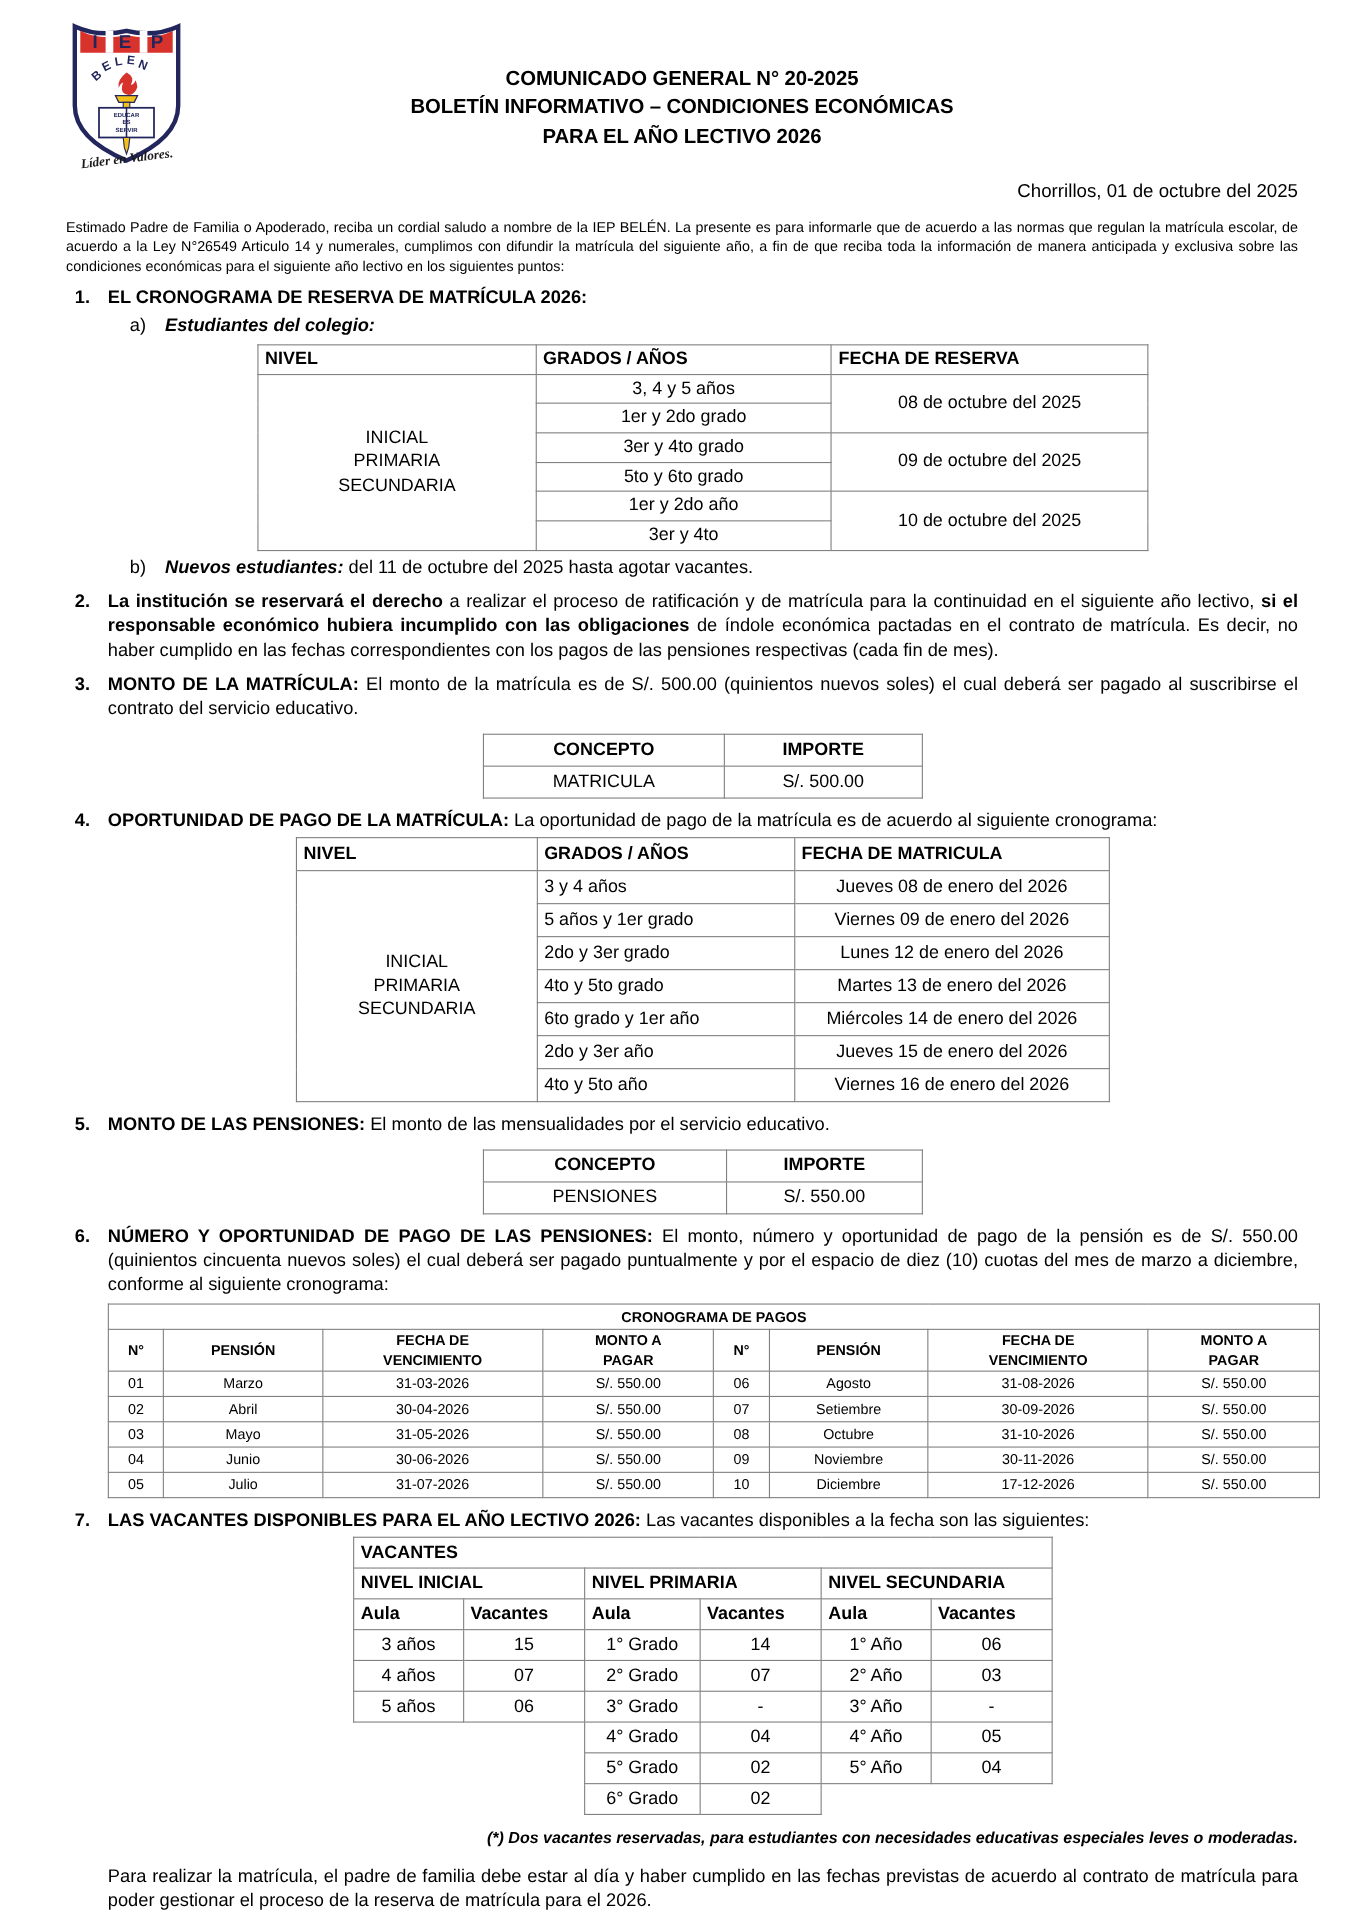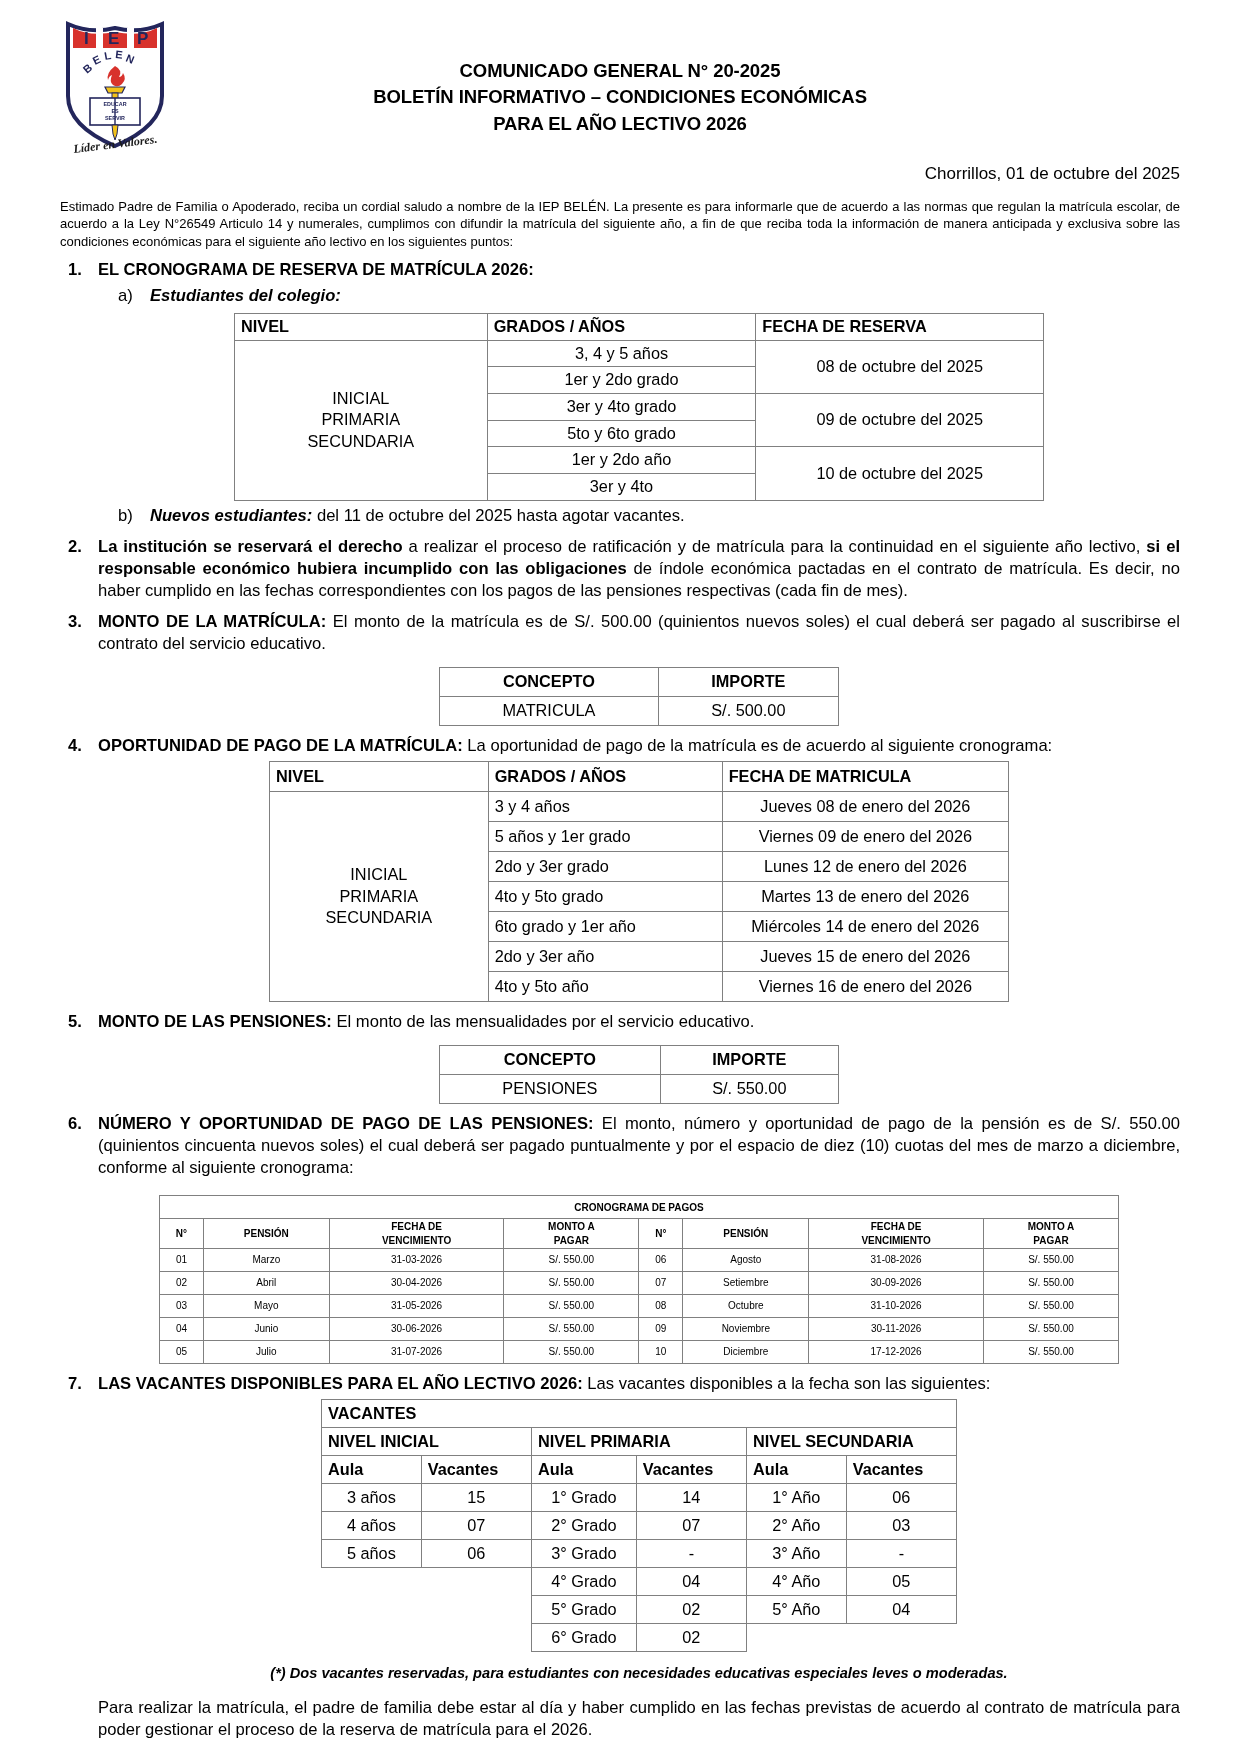--- a/index.html
+++ b/index.html
@@ -136,43 +136,43 @@
   .t-matricula {
     width: 740px;
     margin: 4px auto 0 auto;
   }
   .t-matricula td { height: 25px; }
   .t-matricula .c-nivel { width: 215px; }
   .t-matricula .c-grados { width: 235px; }
   .t-matricula .c-fecha { width: 290px; }
 
   .t-pagos {
-    width: 960px;
-    margin: 16px auto 0 auto;
-    font-size: 10px;
+    width: 1102px;
+    margin: 6px auto 0 auto;
+    font-size: 13px;
   }
   .t-pagos td { height: 20px; padding: 1px 4px; }
   .t-pagos .hdr { font-weight: bold; text-align: center; }
   .t-pagos .w-n { width: 36px; }
   .t-pagos .w-pension { width: 120px; }
   .t-pagos .w-fecha { width: 170px; }
   .t-pagos .w-monto { width: 130px; }
 
   .t-vacantes {
     width: 636px;
     margin: 4px auto 0 auto;
     font-size: 16.3px;
   }
   .t-vacantes td { height: 23px; }
   .t-vacantes .w-aula { width: 140px; }
   .t-vacantes .w-vac { width: 125px; }
   .t-vacantes .empty { border: none; }
 
   .footnote {
-    text-align: center;
+    text-align: right;
     font-style: italic;
     font-weight: bold;
     font-size: 14.6px;
     margin-top: 12px;
   }
   .closing {
     margin: 14px 60px 0 98px;
     font-size: 16.6px;
     line-height: 1.33;
     text-align: justify;

